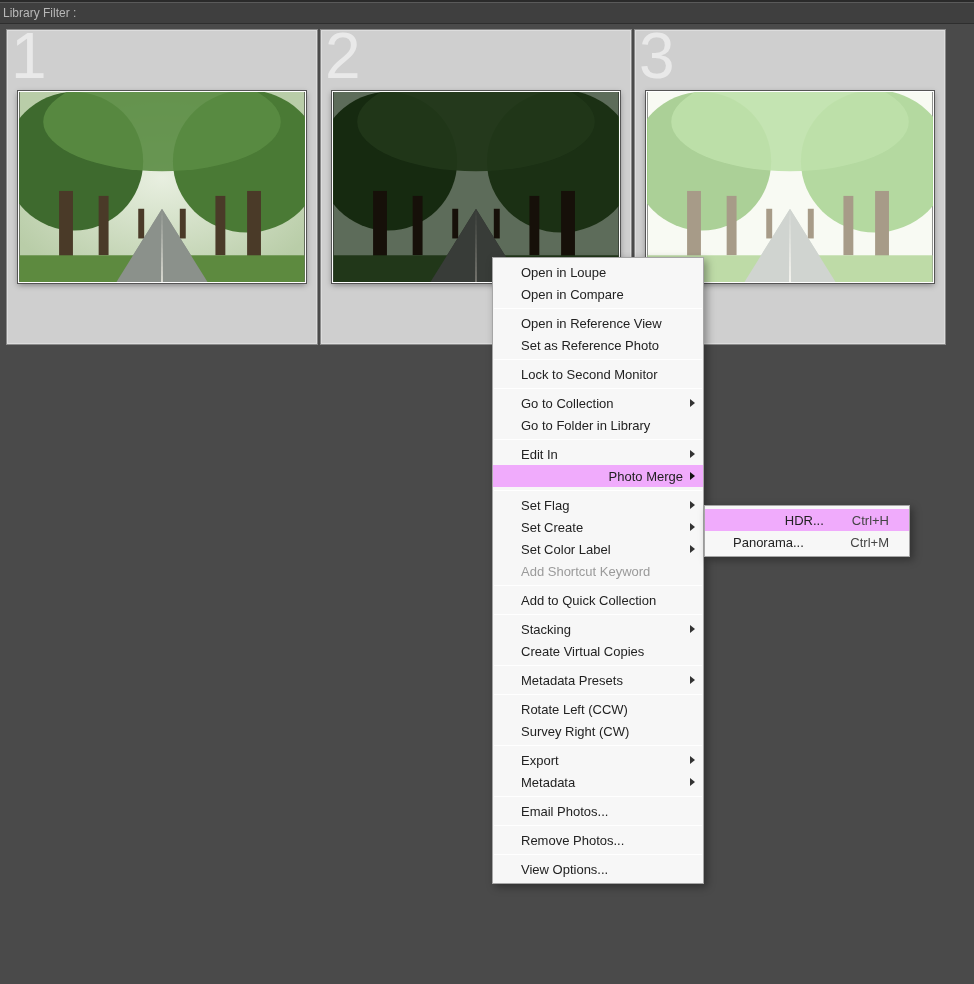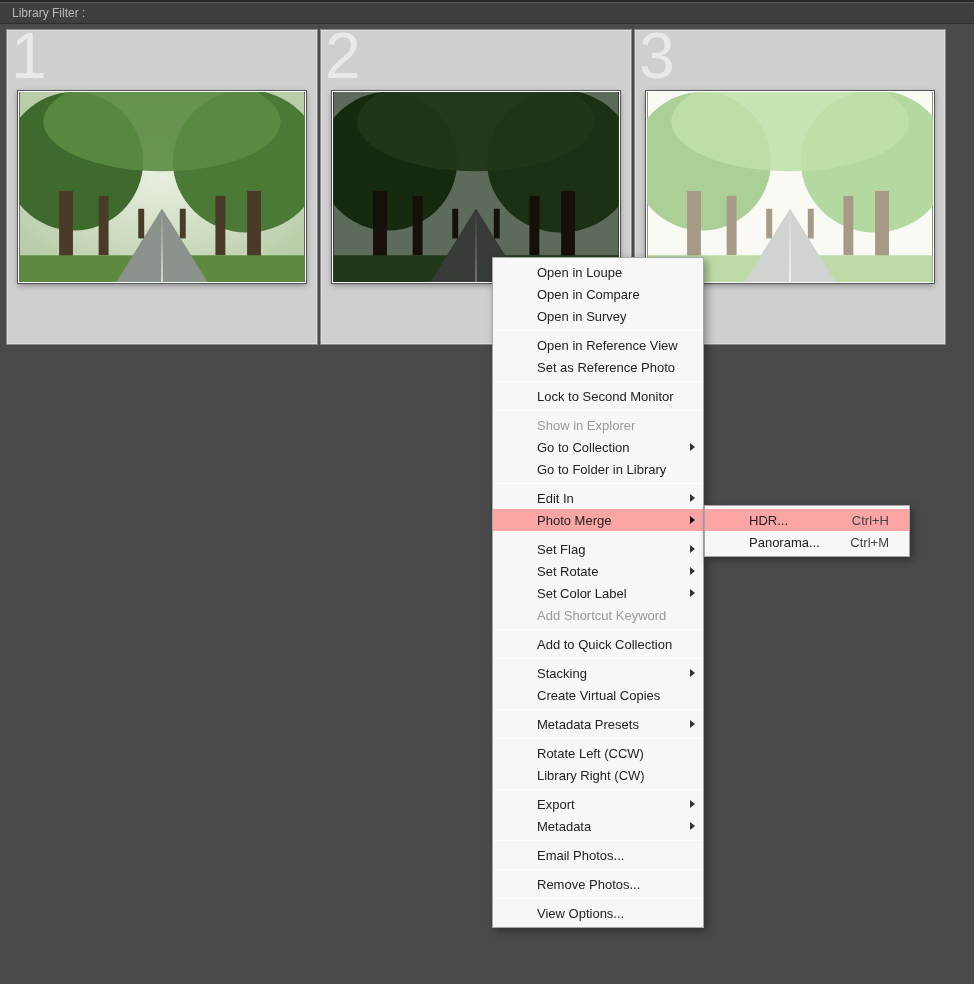--- a/index.html
+++ b/index.html
@@ -20,21 +20,21 @@
     border-top: 2px solid #2a2a2a;
   }
   
   .filter-bar {
     height: 22px;
     background: #3f3f3f;
     border-top: 1px solid #5a5a5a;
     border-bottom: 1px solid #2e2e2e;
     display: flex;
     align-items: center;
-    padding: 0 12px;
+    padding: 0 3px;
     color: #b8b8b8;
     font-size: 12px;
   }
   
   .grid-area {
     position: relative;
     background: #4a4a4a;
     padding-top: 5px;
     padding-left: 6px;
     height: calc(100% - 24px);
@@ -104,24 +104,24 @@
   }
   .mi {
     height: 22px;
     display: flex;
     align-items: center;
     padding: 0 20px 0 28px;
     position: relative;
     white-space: nowrap;
     cursor: default;
   }
-  .mi .label { flex: 1; margin-left: 16px; }
-  .mi .shortcut { color: #444; margin-left: 16px; }
+  .mi .label { flex: 1; }
+  .mi .shortcut { color: #444; margin-left: 28px; }
   .mi.disabled { color: #9a9a9a; }
-  .mi.highlight { background: #fca5a5; }
+  .mi.highlight { background: #f0abfc; text-align: right; }
   .mi.has-sub::after {
     content: "";
     position: absolute;
     right: 8px;
     top: 50%;
     transform: translateY(-50%);
     border-left: 5px solid #333;
     border-top: 4px solid transparent;
     border-bottom: 4px solid transparent;
   }
@@ -226,57 +226,51 @@
     </div>
   </div>
 
   <div class="ctx main" id="ctx-main">
       <div class="mi">
         <span class="label">Open in Loupe</span>
       </div>
       <div class="mi">
         <span class="label">Open in Compare</span>
       </div>
-      <div class="mi">
-        <span class="label">Open in Survey</span>
-      </div>
       <div class="sep"></div>
       <div class="mi">
         <span class="label">Open in Reference View</span>
       </div>
       <div class="mi">
         <span class="label">Set as Reference Photo</span>
       </div>
       <div class="sep"></div>
       <div class="mi">
         <span class="label">Lock to Second Monitor</span>
       </div>
       <div class="sep"></div>
-      <div class="mi disabled">
-        <span class="label">Show in Explorer</span>
-      </div>
       <div class="mi has-sub">
         <span class="label">Go to Collection</span>
       </div>
       <div class="mi">
         <span class="label">Go to Folder in Library</span>
       </div>
       <div class="sep"></div>
       <div class="mi has-sub">
         <span class="label">Edit In</span>
       </div>
       <div class="mi highlight has-sub">
         <span class="label">Photo Merge</span>
       </div>
       <div class="sep"></div>
       <div class="mi has-sub">
         <span class="label">Set Flag</span>
       </div>
       <div class="mi has-sub">
-        <span class="label">Set Rotate</span>
+        <span class="label">Set Create</span>
       </div>
       <div class="mi has-sub">
         <span class="label">Set Color Label</span>
       </div>
       <div class="mi disabled">
         <span class="label">Add Shortcut Keyword</span>
       </div>
       <div class="sep"></div>
       <div class="mi">
         <span class="label">Add to Quick Collection</span>
@@ -290,21 +284,21 @@
       </div>
       <div class="sep"></div>
       <div class="mi has-sub">
         <span class="label">Metadata Presets</span>
       </div>
       <div class="sep"></div>
       <div class="mi">
         <span class="label">Rotate Left (CCW)</span>
       </div>
       <div class="mi">
-        <span class="label">Library Right (CW)</span>
+        <span class="label">Survey Right (CW)</span>
       </div>
       <div class="sep"></div>
       <div class="mi has-sub">
         <span class="label">Export</span>
       </div>
       <div class="mi has-sub">
         <span class="label">Metadata</span>
       </div>
       <div class="sep"></div>
       <div class="mi">

